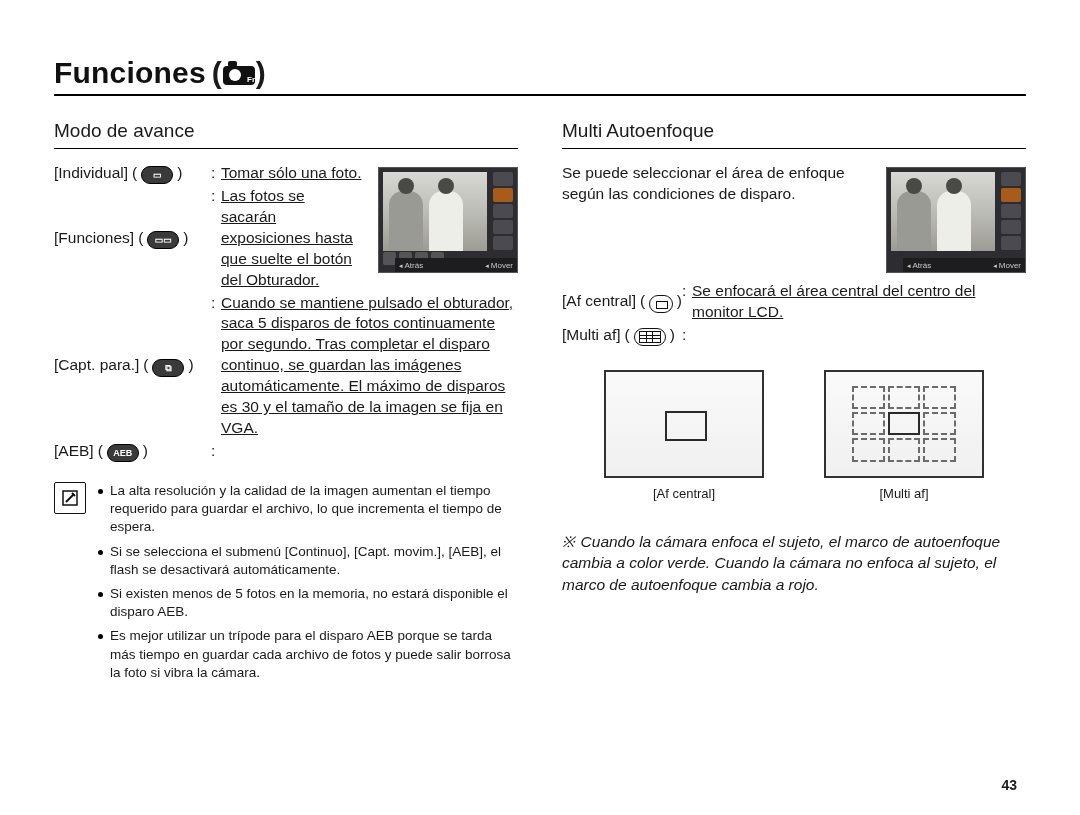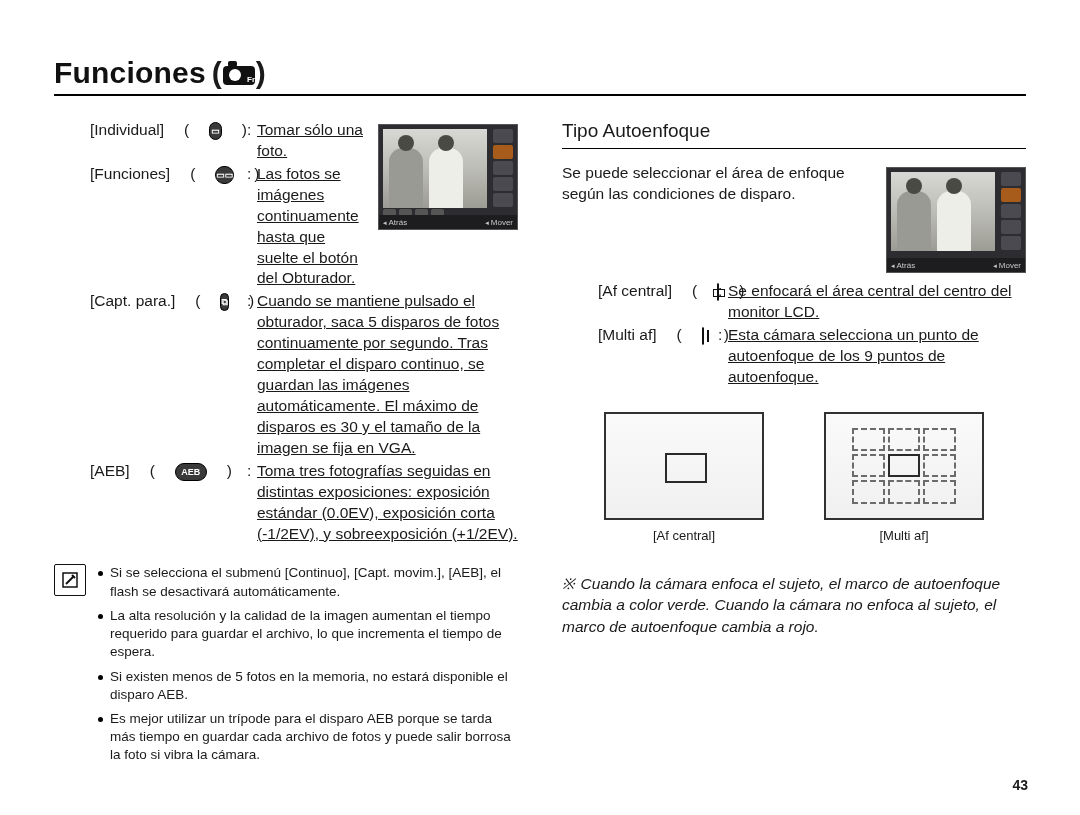--- a/index.html
+++ b/index.html
@@ -39,21 +39,21 @@
   }
   .col { flex:1 1 0; min-width:0; }
   .section-title {
     font-size:19px;
     padding-bottom:6px;
     border-bottom:1px solid #000;
     margin-bottom:14px;
   }
   .intro { font-size:15.5px; line-height:1.35; margin-bottom:18px; }
   .entry { display:flex; font-size:15.5px; line-height:1.35; margin-bottom:2px; }
-  .entry .label { width:157px; flex-shrink:0; display:flex; align-items:flex-start; gap:20px; white-space:nowrap;margin-left:36px; }
+  .entry .label { width:157px; flex-shrink:0; display:flex; align-items:center; gap:4px; white-space:nowrap; }
   .entry .label .bracket { }
   .entry .icon-pill {
     display:inline-flex; align-items:center; justify-content:center;
     border:1px solid #000; border-radius:9px;
     width:30px; height:16px;
     font-size:9px; font-weight:bold;
     background:#3a3a3a; color:#fff;
     position:relative; top:2px;
   }
   .entry .desc { flex:1;text-decoration:underline; }
@@ -76,21 +76,21 @@
     display:flex; flex-direction:column; gap:2px; align-items:center;
     font-size:8px;
   }
   .lcd .menu .mi { width:20px; height:14px; background:#4a4a50; border-radius:2px; }
   .lcd .menu .mi.active { background:#a75c1c; }
   .lcd .icons {
     position:absolute; left:4px; top:84px; display:flex; gap:3px;
   }
   .lcd .icons .ic { width:13px; height:13px; background:#555; border-radius:2px; }
   .lcd .footer {
-    position:absolute; left:0; right:0; bottom:0; height:14px;
+    position:absolute; left:16px; right:0; bottom:0; height:14px;
     background:#1d1d20;
     display:flex; align-items:center; justify-content:space-between;
     padding:0 4px; box-sizing:border-box;
     font-size:8px; color:#c9c9c9;
   }
   .lcd .footer span::before { content:"◂ "; font-size:7px;}
 
   .note-box {
     display:flex; gap:12px;
     font-size:13.5px; line-height:1.35;
@@ -129,21 +129,21 @@
      gap:3px;
   }
   .af-frame .grid9 div{ border:2px dashed #6b6b6b; }
   .af-frame .grid9 div.mid{ border:2px solid #2a2a2a; }
   .af-caption{ font-size:13px; }
 
   .focus-note{ font-size:15.5px; line-height:1.4; margin-top:30px;font-style:italic; }
   .focus-note .ref-mark{ font-size:15px; padding-right:6px;}
 
   .pagenum{
-    position:absolute; right:52px; bottom:22px;
+    position:absolute; right:63px; bottom:22px;
     font-size:14px; font-weight:bold;
   }
 
   
   .sil { position:absolute; bottom:0; width:34px; height:60px;
          background:#9a9a94; border-radius:14px 14px 0 0; }
   .sil.s1{ left:6px; }
   .sil.s2{ left:46px; background:#eeeee9; }
   .sil.head{ width:16px; height:16px; border-radius:50%; bottom:auto;}
   .sil.h1{ left:15px; top:6px; background:#4a4a44;}
@@ -184,20 +184,21 @@
         <text x="25" y="22" font-size="8" fill="#fff" font-family="Arial" font-weight="bold">Fn</text>
       </svg>
     </span>
     <span class="title-paren"> )</span>
   </div>
   <hr class="title-rule">
 
   <div class="columns">
 
     <div class="col">
+      <div class="section-title">Modo de avance</div>
 
       <div class="lcd">
         <div class="photo">
           <div class="sil s1"></div>
             <div class="sil s2"></div>
           <div class="sil head h1"></div>
             <div class="sil head h2"></div>
         </div>
         <div class="menu">
           <div class="mi"></div>
@@ -227,60 +228,59 @@
         <span class="colon">:</span>
         <span class="desc">Tomar sólo una foto.</span>
       </div>
 
       <div class="entry">
         <span class="label">
           <span class="bracket">[Funciones]</span>
           (<span class="icon-pill">▭▭</span>)
         </span>
         <span class="colon">:</span>
-        <span class="desc">Las fotos se imágenes continuamente hasta que suelte el botón del Obturador.</span>
+        <span class="desc">Las fotos se sacarán exposiciones hasta que suelte el botón del Obturador.</span>
       </div>
 
       <div class="entry">
         <span class="label">
           <span class="bracket">[Capt. para.]</span>
           (<span class="icon-pill">⧉</span>)
         </span>
         <span class="colon">:</span>
         <span class="desc">Cuando se mantiene pulsado el obturador, saca 5 disparos de fotos continuamente por segundo. Tras completar el disparo continuo, se guardan las imágenes automáticamente. El máximo de disparos es 30 y el tamaño de la imagen se fija en VGA.</span>
       </div>
 
       <div class="entry">
         <span class="label">
           <span class="bracket">[AEB]</span>
           (<span class="icon-pill">AEB</span>)
         </span>
         <span class="colon">:</span>
-        <span class="desc">Toma tres fotografías seguidas en distintas exposiciones: exposición estándar (0.0EV), exposición corta (-1/2EV), y sobreexposición (+1/2EV).</span>
       </div>
 
       <div class="note-box">
         <div class="note-icon">
           <svg width="18" height="18" viewBox="0 0 18 18">
             <rect x="2" y="2" width="14" height="14" fill="none" stroke="#111" stroke-width="1.5"></rect>
             <path d="M5 13 L13 5" stroke="#111" stroke-width="2"></path>
             <path d="M11 4 L14 7" stroke="#111" stroke-width="2"></path>
           </svg>
         </div>
         <ul class="note-list">
+          <li>La alta resolución y la calidad de la imagen aumentan el tiempo requerido para guardar el archivo, lo que incrementa el tiempo de espera.</li>
           <li>Si se selecciona el submenú [Continuo], [Capt. movim.], [AEB], el flash se desactivará automáticamente.</li>
-          <li>La alta resolución y la calidad de la imagen aumentan el tiempo requerido para guardar el archivo, lo que incrementa el tiempo de espera.</li>
           <li>Si existen menos de 5 fotos en la memoria, no estará disponible el disparo AEB.</li>
           <li>Es mejor utilizar un trípode para el disparo AEB porque se tarda más tiempo en guardar cada archivo de fotos y puede salir borrosa la foto si vibra la cámara.</li>
         </ul>
       </div>
     </div>
 
     <div class="col">
-      <div class="section-title">Tipo Autoenfoque</div>
+      <div class="section-title">Multi Autoenfoque</div>
 
       <div class="lcd">
         <div class="photo">
           <div class="sil s1"></div>
             <div class="sil s2"></div>
           <div class="sil head h1"></div>
             <div class="sil head h2"></div>
         </div>
         <div class="menu">
           <div class="mi"></div>
@@ -307,21 +307,20 @@
         <span class="colon">:</span>
         <span class="desc">Se enfocará el área central del centro del monitor LCD.</span>
       </div>
 
       <div class="entry">
         <span class="label" style="width:120px">
           <span class="bracket">[Multi af]</span>
           (<span class="icon-small grid"></span>)
         </span>
         <span class="colon">:</span>
-        <span class="desc">Esta cámara selecciona un punto de autoenfoque de los 9 puntos de autoenfoque.</span>
       </div>
 
       <div class="af-row">
         <div class="af-fig">
           <div class="af-frame">
               <div class="center-box"></div>
             </div>
           <div class="af-caption">[Af central]</div>
         </div>
         <div class="af-fig">

